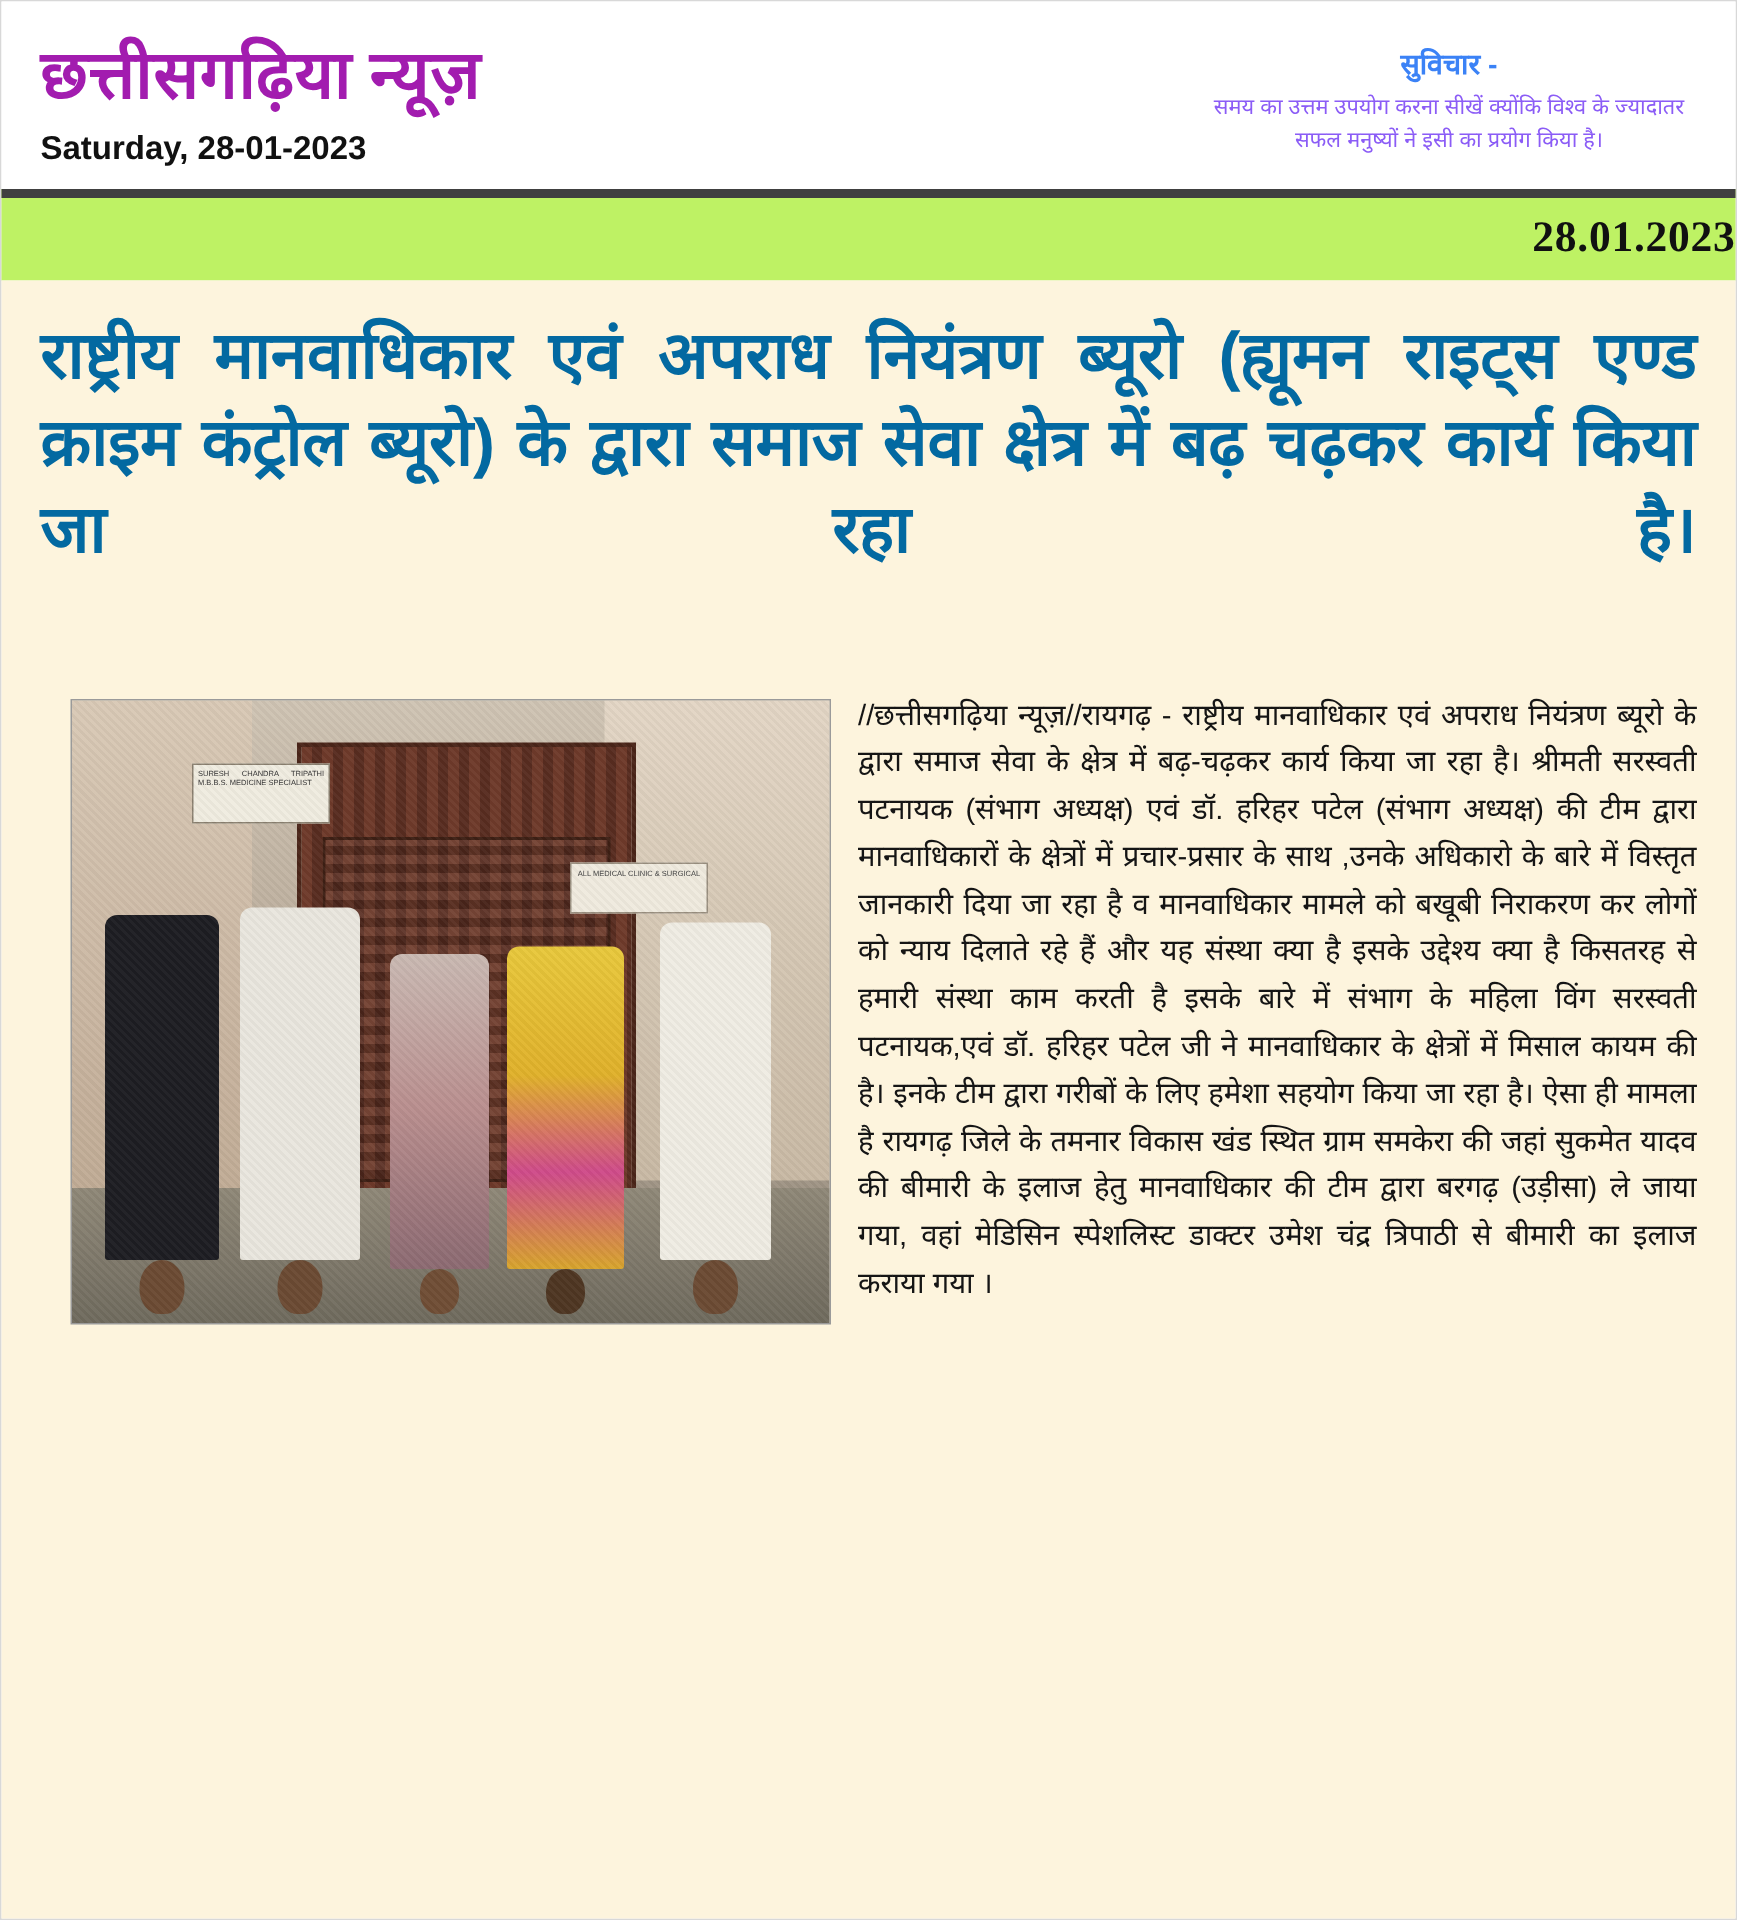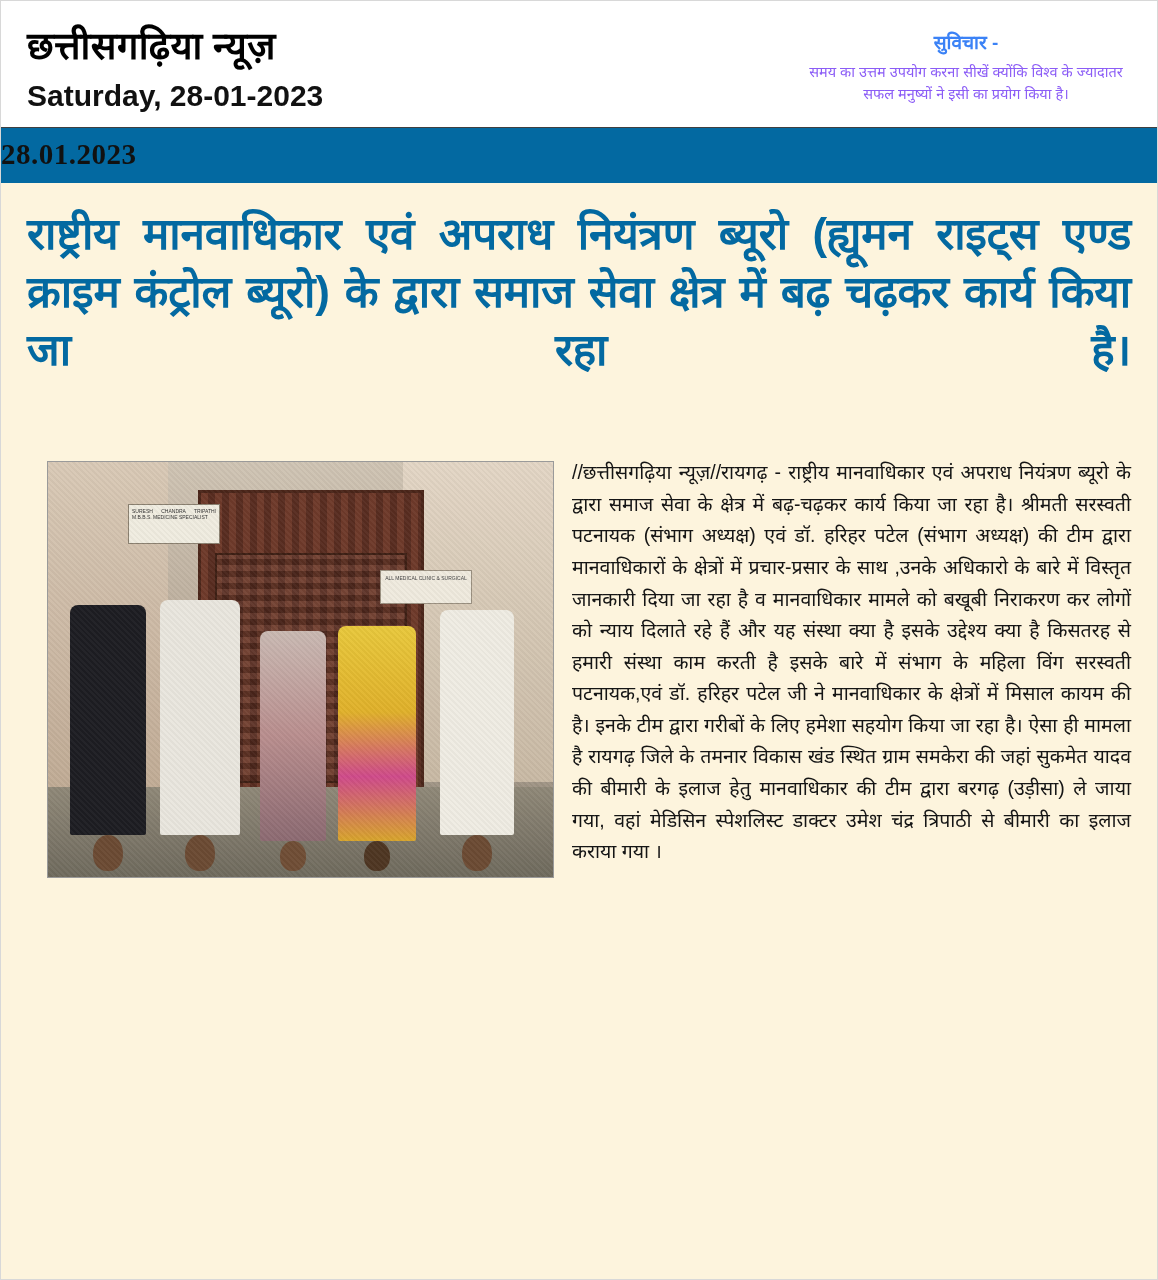--- a/index.html
+++ b/index.html
@@ -31,30 +31,30 @@
     align-items: flex-start;
     justify-content: space-between;
     padding: 22px 26px 14px 26px;
     background: #ffffff;
   }
   .masthead-left {
     padding-top: 4px;
   }
   .paper-title {
     font-family: "Liberation Serif", serif;
-    font-size: 38px;
+    font-size: 45px;
     font-weight: bold;
     letter-spacing: 0.5px;
     line-height: 1.05;
-    color: #000000;
+    color: #a21caf;
     white-space: nowrap;
   }
   .paper-date {
     margin-top: 12px;
-    font-size: 30px;
+    font-size: 22px;
     font-weight: bold;
     color: #111111;
   }
   .masthead-right {
     width: 330px;
     text-align: center;
     padding-top: 6px;
   }
   .quote-heading {
     font-size: 19px;
@@ -63,24 +63,24 @@
     margin-bottom: 6px;
   }
   .quote-text {
     font-size: 14.5px;
     line-height: 1.55;
     color: #8b5cf6;
   }
 
   
   .date-bar {
-    background: #0369a1;
-    text-align: left;
+    background: #bef264;
+    text-align: right;
     padding: 10px 0 12px 0;
-    border-top: 1px solid #404040;
+    border-top: 6px solid #404040;
   }
   .date-bar span {
     font-family: "Liberation Serif", serif;
     font-size: 29px;
     font-weight: bold;
     color: #111111;
     letter-spacing: 0.5px;
   }
 
   

